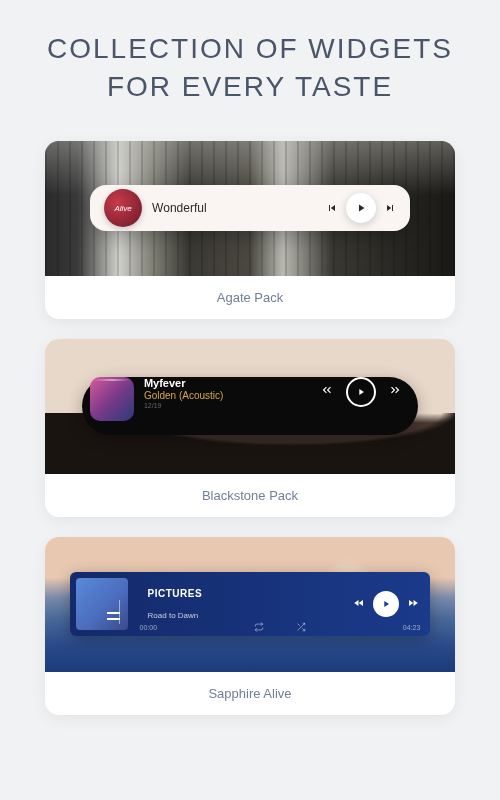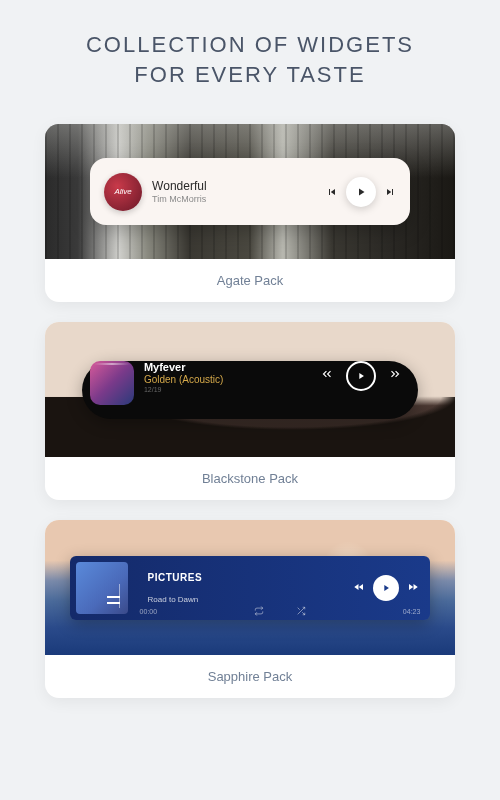--- a/index.html
+++ b/index.html
@@ -6,21 +6,21 @@
     body {
       width: 500px;
       height: 800px;
       background: #f0f2f4;
       padding: 30px 0;
       font-family: -apple-system, BlinkMacSystemFont, 'Segoe UI', sans-serif;
       overflow: hidden;
     }
     .heading {
       text-align: center;
-      font-size: 22px;
+      font-size: 28px;
       font-weight: 500;
       color: #4a5568;
       letter-spacing: 2px;
       line-height: 1.35;
       margin-bottom: 35px;
     }
     .cards { display: flex; flex-direction: column; gap: 20px; padding: 0 45px; }
     .card {
       background: #fff;
       border-radius: 14px;
@@ -50,21 +50,21 @@
       content: '';
       position: absolute;
       inset: 0;
       background: repeating-linear-gradient(90deg, rgba(0,0,0,0.15) 0px, rgba(0,0,0,0.15) 2px, transparent 2px, transparent 12px),
                   linear-gradient(180deg, rgba(200,200,195,0.4) 0%, transparent 40%);
     }
     .widget1 {
       background: #faf5f2;
       border-radius: 16px;
       width: 78%;
-      height: 67px;
+      height: 46px;
       display: flex;
       align-items: center;
       padding: 0 14px;
       gap: 10px;
       box-shadow: 0 6px 20px rgba(0,0,0,0.25);
       position: relative;
       z-index: 2;
     }
     .art1 {
       width: 38px; height: 38px; border-radius: 50%;
@@ -199,21 +199,20 @@
 FOR EVERY TASTE</div>
 
 <div class="cards">
 
   <div class="card">
     <div class="preview bg1">
       <div class="widget1">
         <div class="art1">Alive</div>
         <div class="info1">
           <div class="title1">Wonderful</div>
-          <div class="artist1">Tim McMorris</div>
         </div>
         <div class="ctrls1">
           <span class="sbtn1">
             <svg width="12" height="12" viewBox="0 0 24 24" fill="currentColor">
                 <path d="M6 6h2v12H6zm3.5 6l8.5 6V6z"></path>
               </svg>
           </span>
           <span class="pbtn1">
             <svg width="12" height="12" viewBox="0 0 24 24" fill="#2a2a2a">
                 <path d="M8 5v14l11-7z"></path>
@@ -306,16 +305,16 @@
                   <polyline points="21 16 21 21 16 21"></polyline>
                   <line x1="15" y1="15" x2="21" y2="21"></line>
                   <line x1="4" y1="4" x2="9" y2="9"></line>
                 </svg>
             </span>
           </div>
           <span>04:23</span>
         </div>
       </div>
     </div>
-    <div class="caption">Sapphire Pack</div>
+    <div class="caption">Sapphire Alive</div>
   </div>
 
 </div>
 
 </body></html>

